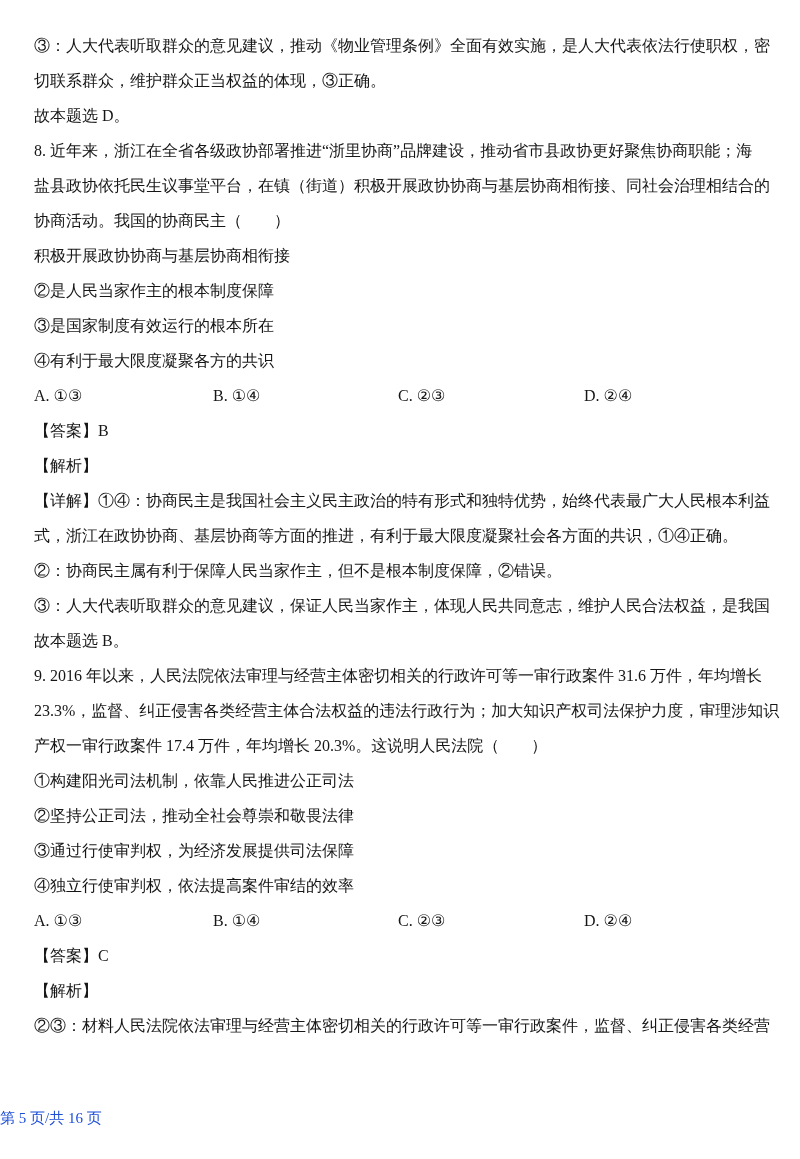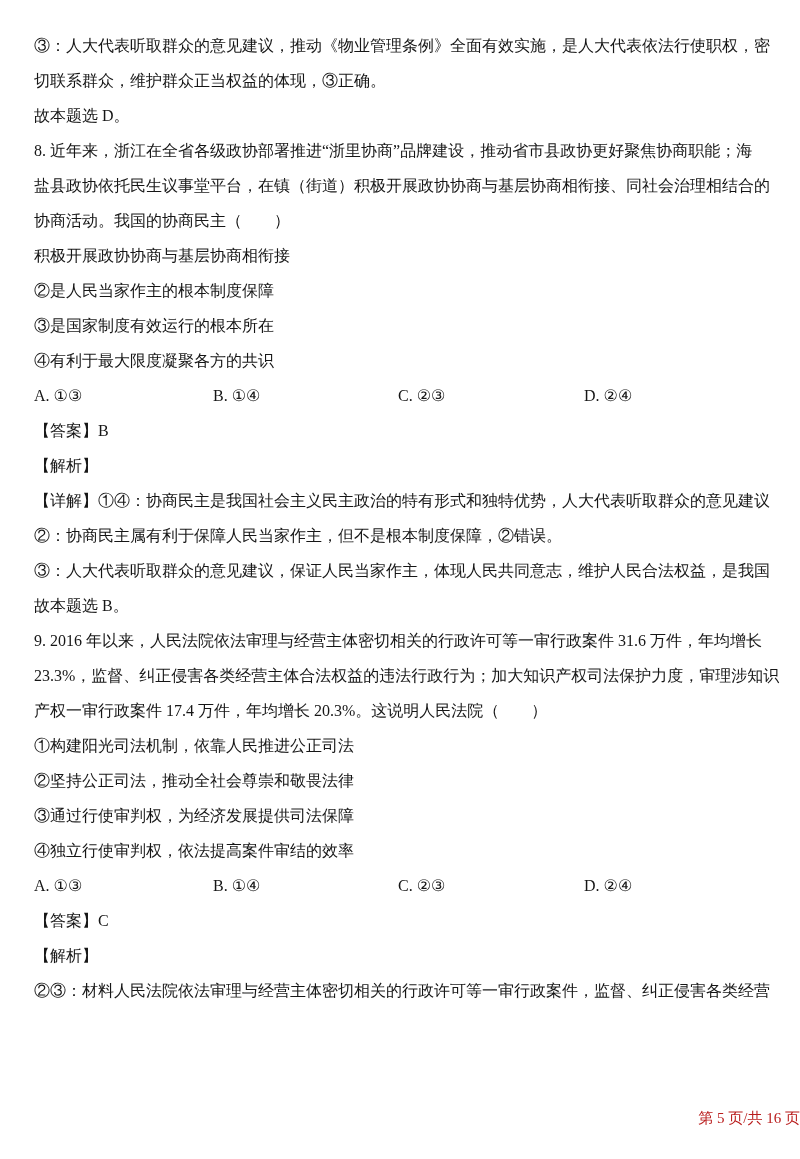--- a/index.html
+++ b/index.html
@@ -25,24 +25,24 @@
   .choices{position:relative;}
   .tab{position:absolute;top:0;white-space:nowrap;}
   .tab-a{left:0;}
   .tab-b{left:179px;}
   .tab-c{left:364px;}
   .tab-d{left:550px;}
   .footer{
     position:absolute;
     left:0;top:1106px;
     width:800px;
-    text-align:right;
+    text-align:left;
     font-size:15px;
     line-height:24px;
-    color:#b91c1c;
+    color:#1d4ed8;
   }
 </style>
 </head>
 <body>
 
 <div class="doc">
   <div class="content">
 
     <section>
       <div class="ln">③：人大代表听取群众的意见建议，推动《物业管理条例》全面有效实施，是人大代表依法行使职权，密</div>
@@ -59,21 +59,22 @@
       <div class="ln">③是国家制度有效运行的根本所在</div>
       <div class="ln">④有利于最大限度凝聚各方的共识</div>
       <div class="ln choices">
         <span class="tab tab-a">A. ①③</span>
         <span class="tab tab-b">B. ①④</span>
         <span class="tab tab-c">C. ②③</span>
         <span class="tab tab-d">D. ②④</span>
       </div>
       <div class="ln">【答案】B</div>
       <div class="ln">【解析】</div>
-      <div class="ln">【详解】①④：协商民主是我国社会主义民主政治的特有形式和独特优势，人大代表听取群众的意见建议</div>
+      <div class="ln">【详解】①④：协商民主是我国社会主义民主政治的特有形式和独特优势，始终代表最广大人民根本利益</div>
+      <div class="ln">式，浙江在政协协商、基层协商等方面的推进，有利于最大限度凝聚社会各方面的共识，①④正确。</div>
       <div class="ln">②：协商民主属有利于保障人民当家作主，但不是根本制度保障，②错误。</div>
       <div class="ln">③：人大代表听取群众的意见建议，保证人民当家作主，体现人民共同意志，维护人民合法权益，是我国</div>
       <div class="ln">故本题选 B。</div>
     </section>
 
     <section>
       <div class="ln">9. 2016 年以来，人民法院依法审理与经营主体密切相关的行政许可等一审行政案件 31.6 万件，年均增长</div>
       <div class="ln">23.3%，监督、纠正侵害各类经营主体合法权益的违法行政行为；加大知识产权司法保护力度，审理涉知识</div>
       <div class="ln">产权一审行政案件 17.4 万件，年均增长 20.3%。这说明人民法院（　　）</div>
       <div class="ln">①构建阳光司法机制，依靠人民推进公正司法</div>

